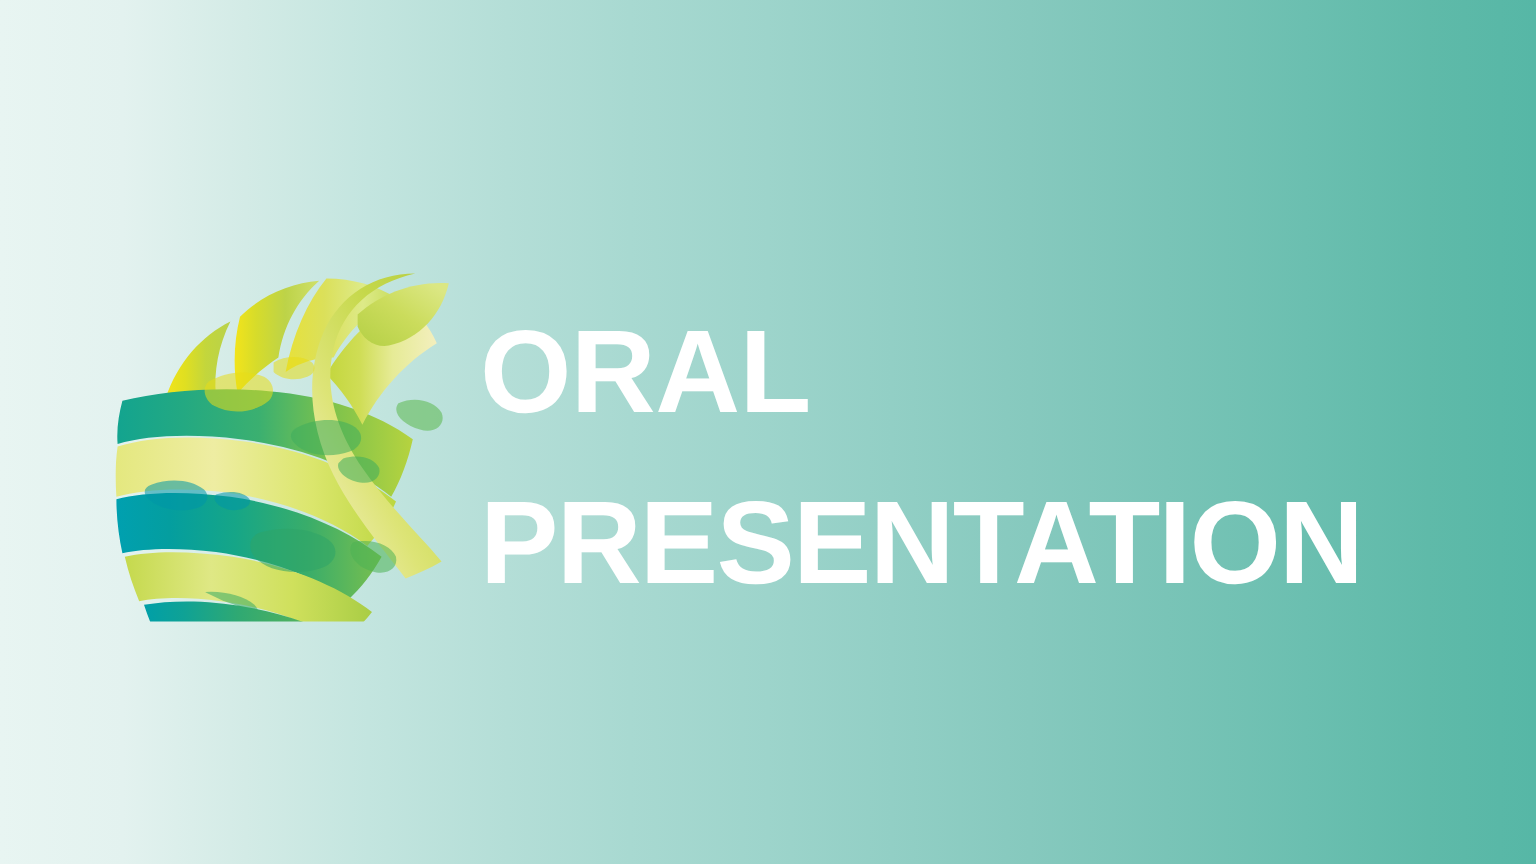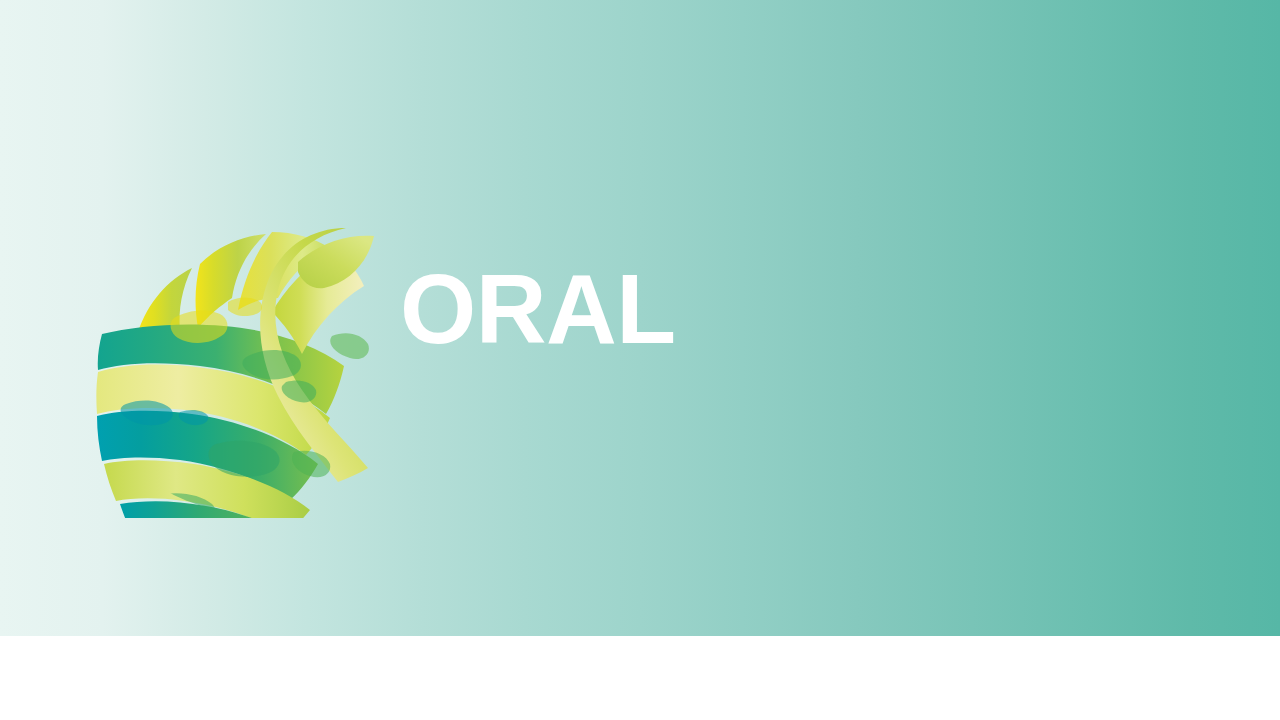--- a/index.html
+++ b/index.html
@@ -10,21 +10,21 @@
     height: 720px;
     overflow: hidden;
   }
   body {
     font-family: "Liberation Sans", sans-serif;
   }
 
   #slide {
     position: relative;
     width: 1280px;
-    height: 636px;
+    height: 720px;
     background: linear-gradient(to right,
         #e8f5f2 0%,
         #e3f2ef 8%,
         #d3ebe6 16%,
         #c3e5df 24%,
         #b4ded7 33%,
         #a8d9d1 41%,
         #9dd4cb 50%,
         #92cfc5 58%,
         #86c9be 67%,
@@ -238,15 +238,16 @@
         <path d="M60,290 C80,284 104,288 116,298 C124,306 118,316 104,318
                  C84,320 62,312 54,302 C50,296 54,292 60,290 Z" fill="#3aab64"></path>
         <path d="M148,318 C164,314 182,318 188,328 C192,338 180,344 166,340
                  C152,336 144,326 148,318 Z" fill="#5cb84e"></path>
       </g>
     </svg>
   </div>
 
   <div id="title-block">
     <div class="title-line" id="title-line-1">ORAL</div>
+    <div class="title-line" id="title-line-2">PRESENTATION</div>
   </div>
 
 </div>
 
 </body></html>

